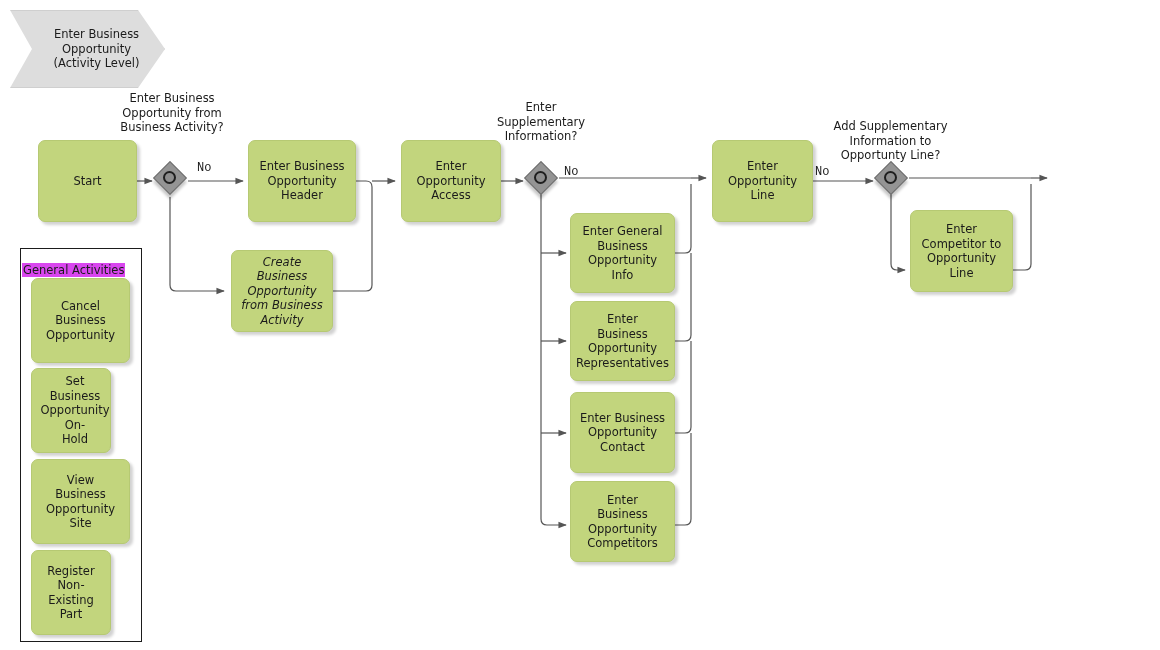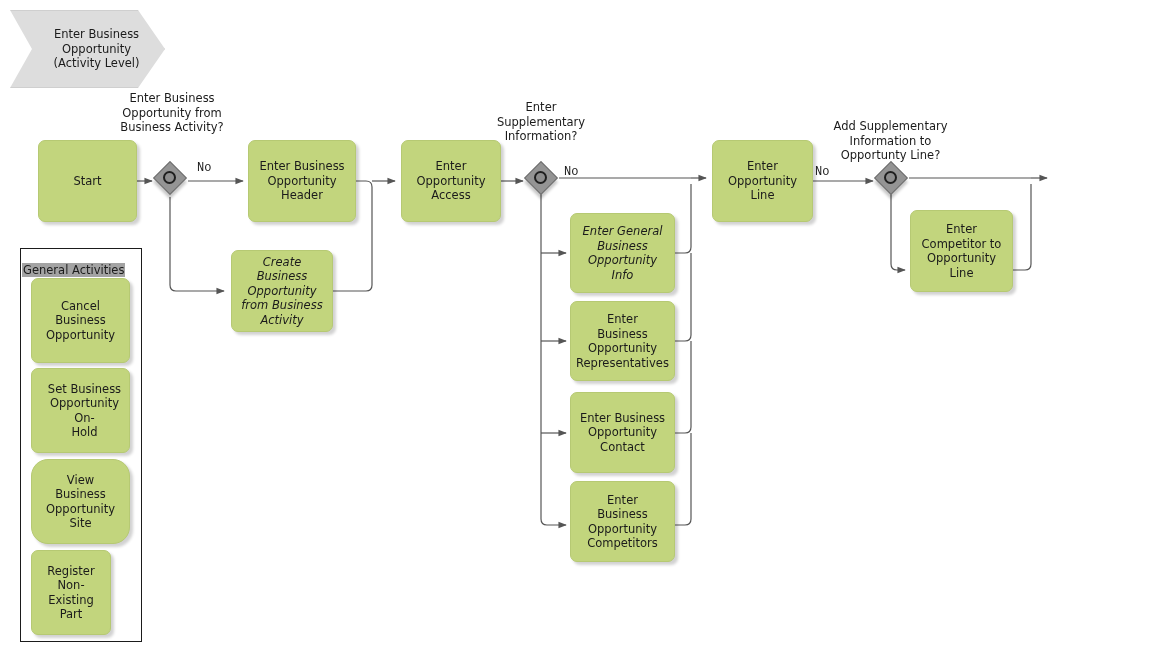--- a/index.html
+++ b/index.html
@@ -107,21 +107,21 @@
     border:1px solid #1b1b1b;
     background:transparent;
     box-sizing:border-box;
   }
   .group-title{
     position:absolute;
     left:22px; top:263px;
     font-size:11.5px;
     line-height:14px;
     color:#1b1b1b;
-    background:#a3a3a3;
+    background:#d946ef;
     padding:0 1px;
     white-space:nowrap;
   }
 </style>
 </head>
 <body>
 
 <div id="canvas">
 
   <svg id="wires" viewBox="0 0 1160 650" xmlns="http://www.w3.org/2000/svg">
@@ -215,21 +215,21 @@
 
   <div class="node" style="left:231px; top:250px; width:102px; height:82px;font-style:italic;">Create Business
 Opportunity
 from Business
 Activity</div>
 
   <div class="node" style="left:401px; top:140px; width:100px; height:82px;">Enter
 Opportunity
 Access</div>
 
-  <div class="node" style="left:570px; top:213px; width:105px; height:80px;font-style:italic;">Enter General
+  <div class="node" style="left:570px; top:213px; width:105px; height:80px;">Enter General
 Business
 Opportunity
 Info</div>
 
   <div class="node" style="left:570px; top:301px; width:105px; height:80px;">Enter
 Business
 Opportunity
 Representatives</div>
 
   <div class="node" style="left:570px; top:392px; width:105px; height:81px;">Enter Business
@@ -250,25 +250,25 @@
 Opportunity Line</div>
 
 
   <div class="group-box"></div>
   <div class="group-title">General Activities</div>
 
   <div class="node" style="left:31px; top:278px; width:99px; height:85px;">Cancel
 Business
 Opportunity</div>
 
-  <div class="node" style="left:31px; top:368px; width:99px; height:85px;padding-left:13px;">Set Business
+  <div class="node" style="left:31px; top:368px; width:80px; height:85px;padding-left:13px;">Set Business
 Opportunity On-
 Hold</div>
 
-  <div class="node" style="left:31px; top:459px; width:99px; height:85px;border-radius:17px;">View
+  <div class="node" style="left:31px; top:459px; width:99px; height:85px;">View
 Business
 Opportunity
 Site</div>
 
   <div class="node" style="left:31px; top:550px; width:80px; height:85px;">Register Non-
 Existing Part</div>
 
 </div>
 
 </body></html>

